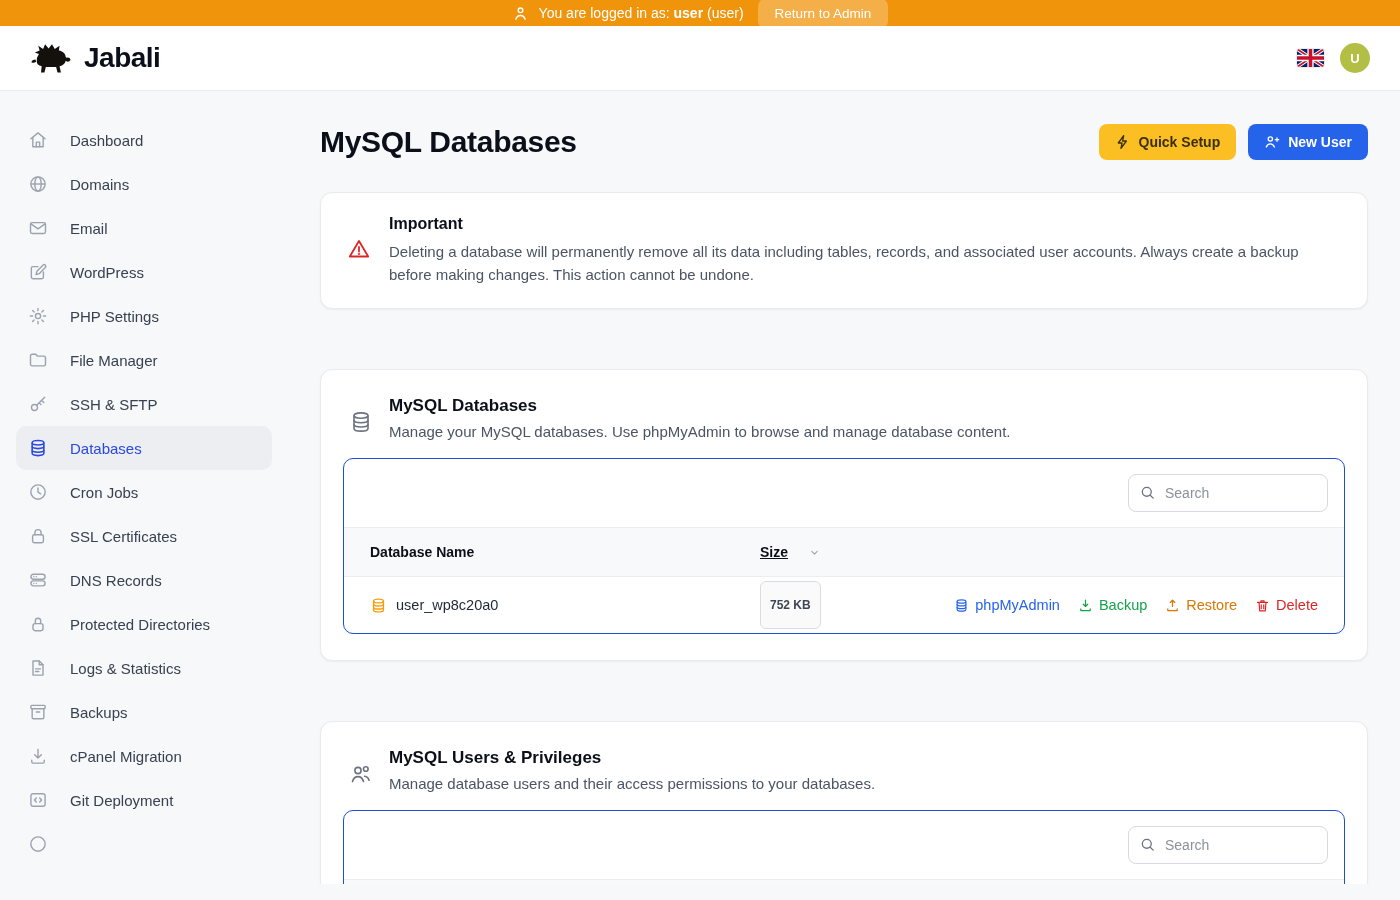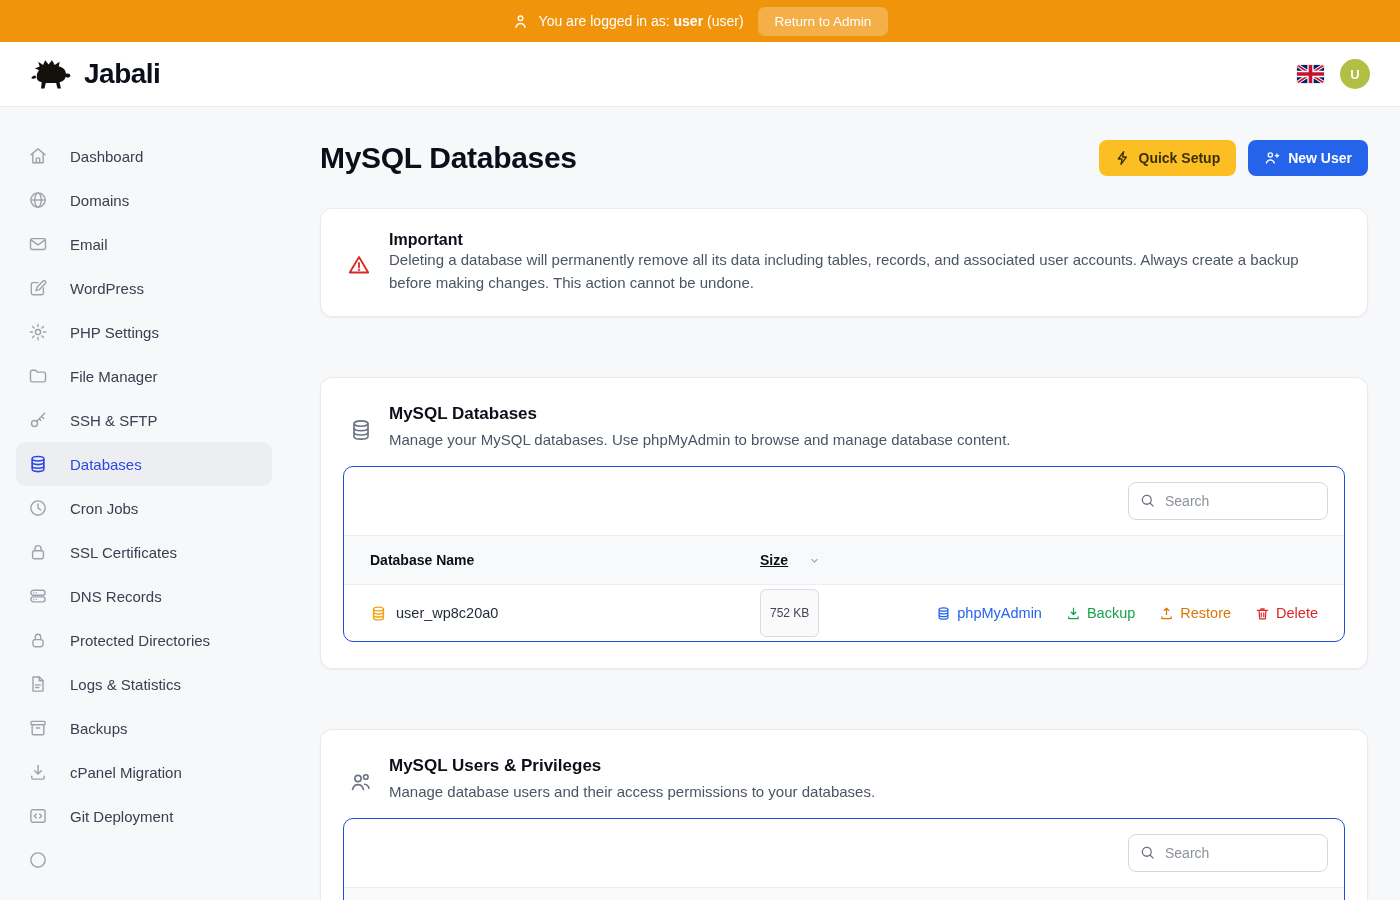--- a/index.html
+++ b/index.html
@@ -5,21 +5,21 @@
   * { margin:0; padding:0; box-sizing:border-box; }
   html,body { width:1400px; height:900px; overflow:hidden; }
   body {
     font-family:"Liberation Sans","DejaVu Sans",sans-serif;
     background:#F7F8F9; color:#111827;
   }
   svg { display:block; }
 
   
   .topbar {
-    height:42px; background:#F0940C; color:#fff;
+    height:26px; background:#F0940C; color:#fff;
     display:flex; align-items:center; justify-content:center; gap:14px;
     font-size:14px;
   }
   .topbar .msg { display:flex; align-items:center; gap:10px; }
   .topbar b { font-weight:700; }
   .btn-return {
     background:rgba(255,255,255,.25); color:#fff; border:none; cursor:pointer;
     border-radius:7px; padding:7px 17px; font-size:13.5px; font-family:inherit;
   }
 
@@ -65,21 +65,21 @@
   .btn-green { background:#10C46B; color:#0B3D26; }
   .btn-blue  { background:#2563EB; color:#fff; }
 
   
   .card {
     background:#fff; border:1px solid #E8EAEE; border-radius:12px;
     box-shadow:0 1px 2px rgba(16,24,40,.05);
   }
   .notice-card { margin-top:32px; padding:22px 26px; display:flex; gap:18px; }
   .notice-icon { color:#DC2626; margin-top:22px; }
-  .notice-title { font-size:16px; font-weight:700; color:#0B0F19; }
+  .notice-title { font-size:16px; font-weight:700; color:#0B0F19; margin-bottom:8px; }
   .notice-body { font-size:15px; color:#4B5563; line-height:1.5; max-width:940px; }
 
   .section-card { margin-top:60px; padding:22px 22px 26px 22px; }
   .section-head { display:flex; gap:16px; padding:4px 4px 18px 6px; }
   .section-ic { color:#6B7280; margin-top:14px; }
   .section-title { font-size:17px; font-weight:700; color:#0B0F19; margin-bottom:7px; }
   .section-desc { font-size:15px; color:#4B5563; }
 
   .panel { border:1px solid #1d4ed8; border-radius:10px; overflow:hidden; }
   .search-row { display:flex; justify-content:flex-end; padding:15px 16px; }
@@ -98,23 +98,23 @@
   .grid-db { display:grid; grid-template-columns:390px 1fr auto; padding:0 26px; }
   .grid-users { display:grid; grid-template-columns:303px 1fr; padding:0 26px; }
   .sort-head { display:flex; align-items:center; gap:20px; cursor:pointer;text-decoration:underline; }
   .sort-head .ch { color:#9CA3AF; }
 
   .trow { height:56px; align-items:center; font-size:14.5px; }
   .db-name { display:flex; align-items:center; gap:9px; color:#1F2937; }
   .db-name .ic { color:#F59E0B; }
   .badge {
     display:inline-block; padding:16px 9px; border:1px solid #D9DCE1; background:#FAFAFB;
-    border-radius:6px; font-size:12px; color:#3F4654; font-weight:400;
-  }
-  .row-actions { display:flex; gap:24px; justify-content:space-between; }
+    border-radius:6px; font-size:12px; color:#3F4654; font-weight:700;
+  }
+  .row-actions { display:flex; gap:18px; justify-content:space-between; }
   .lnk { display:inline-flex; align-items:center; gap:6px; font-size:14.5px; font-weight:500; cursor:pointer; text-decoration:none; }
   .lnk-blue { color:#2563EB; } .lnk-green { color:#16A34A; }
   .lnk-orange { color:#D97706; } .lnk-red { color:#DC2626; }
 </style>
 </head>
 <body>
 
 <div class="topbar">
   <span class="msg">
     <span>

